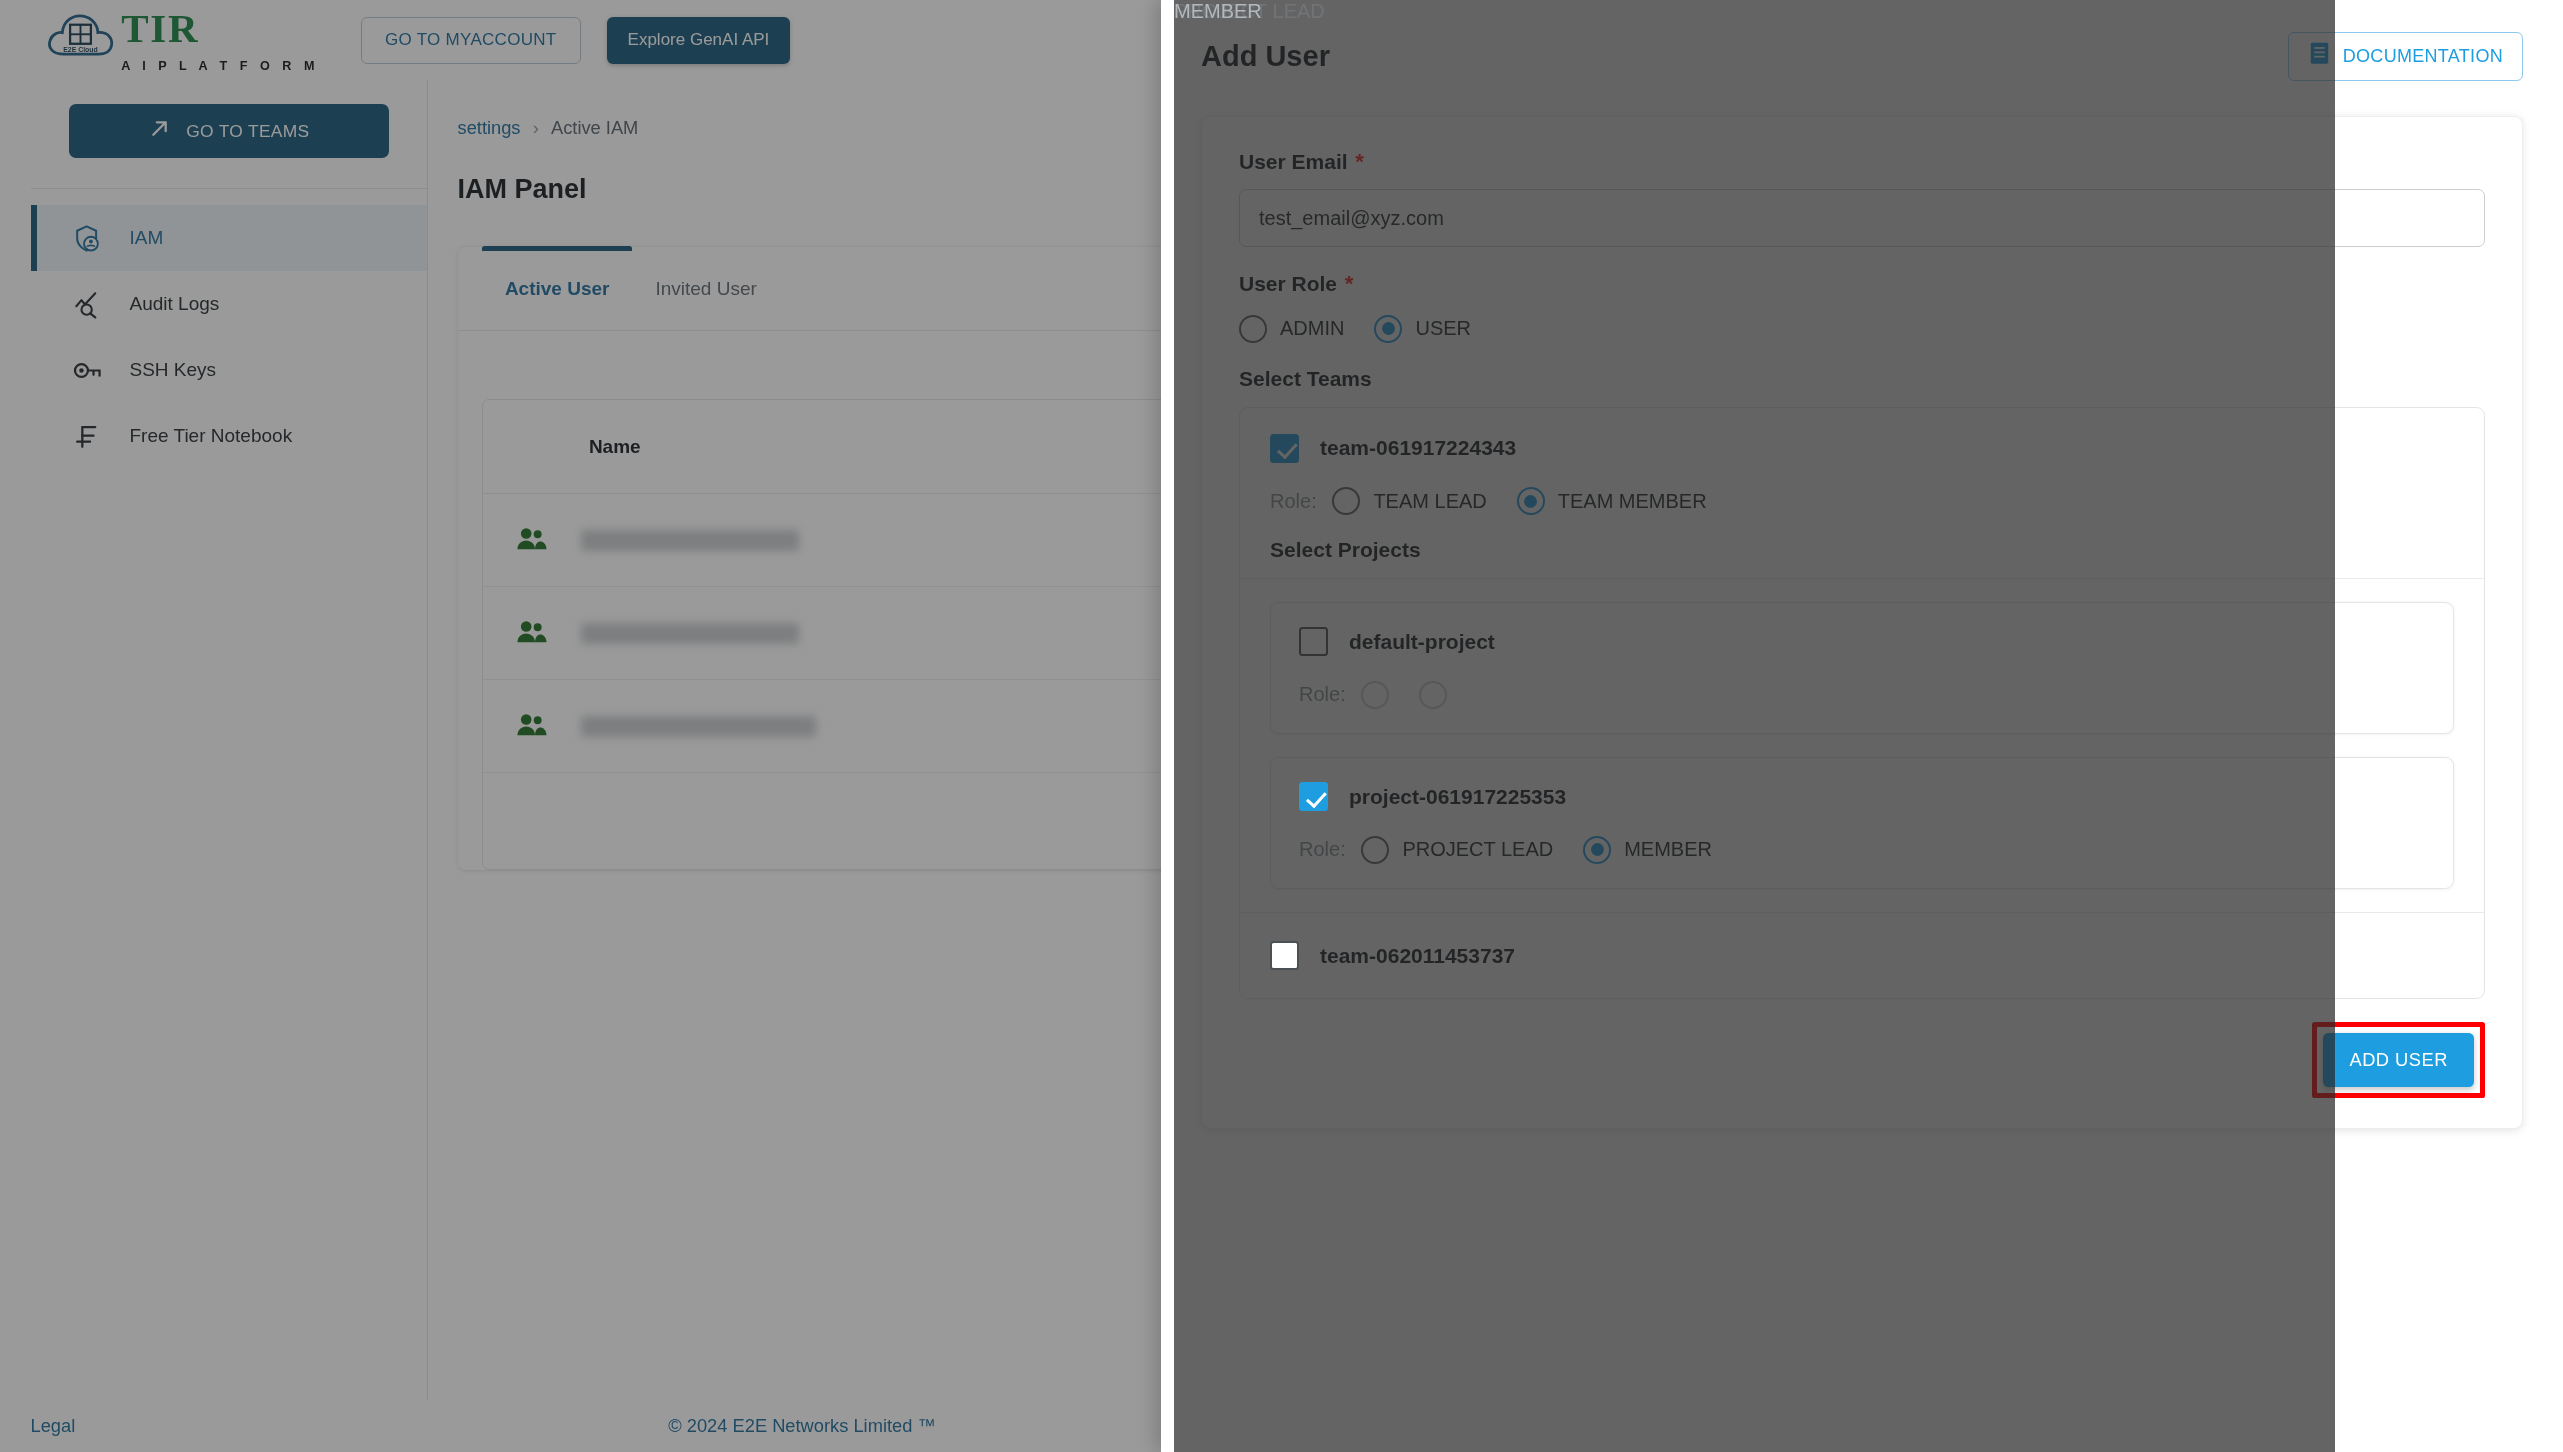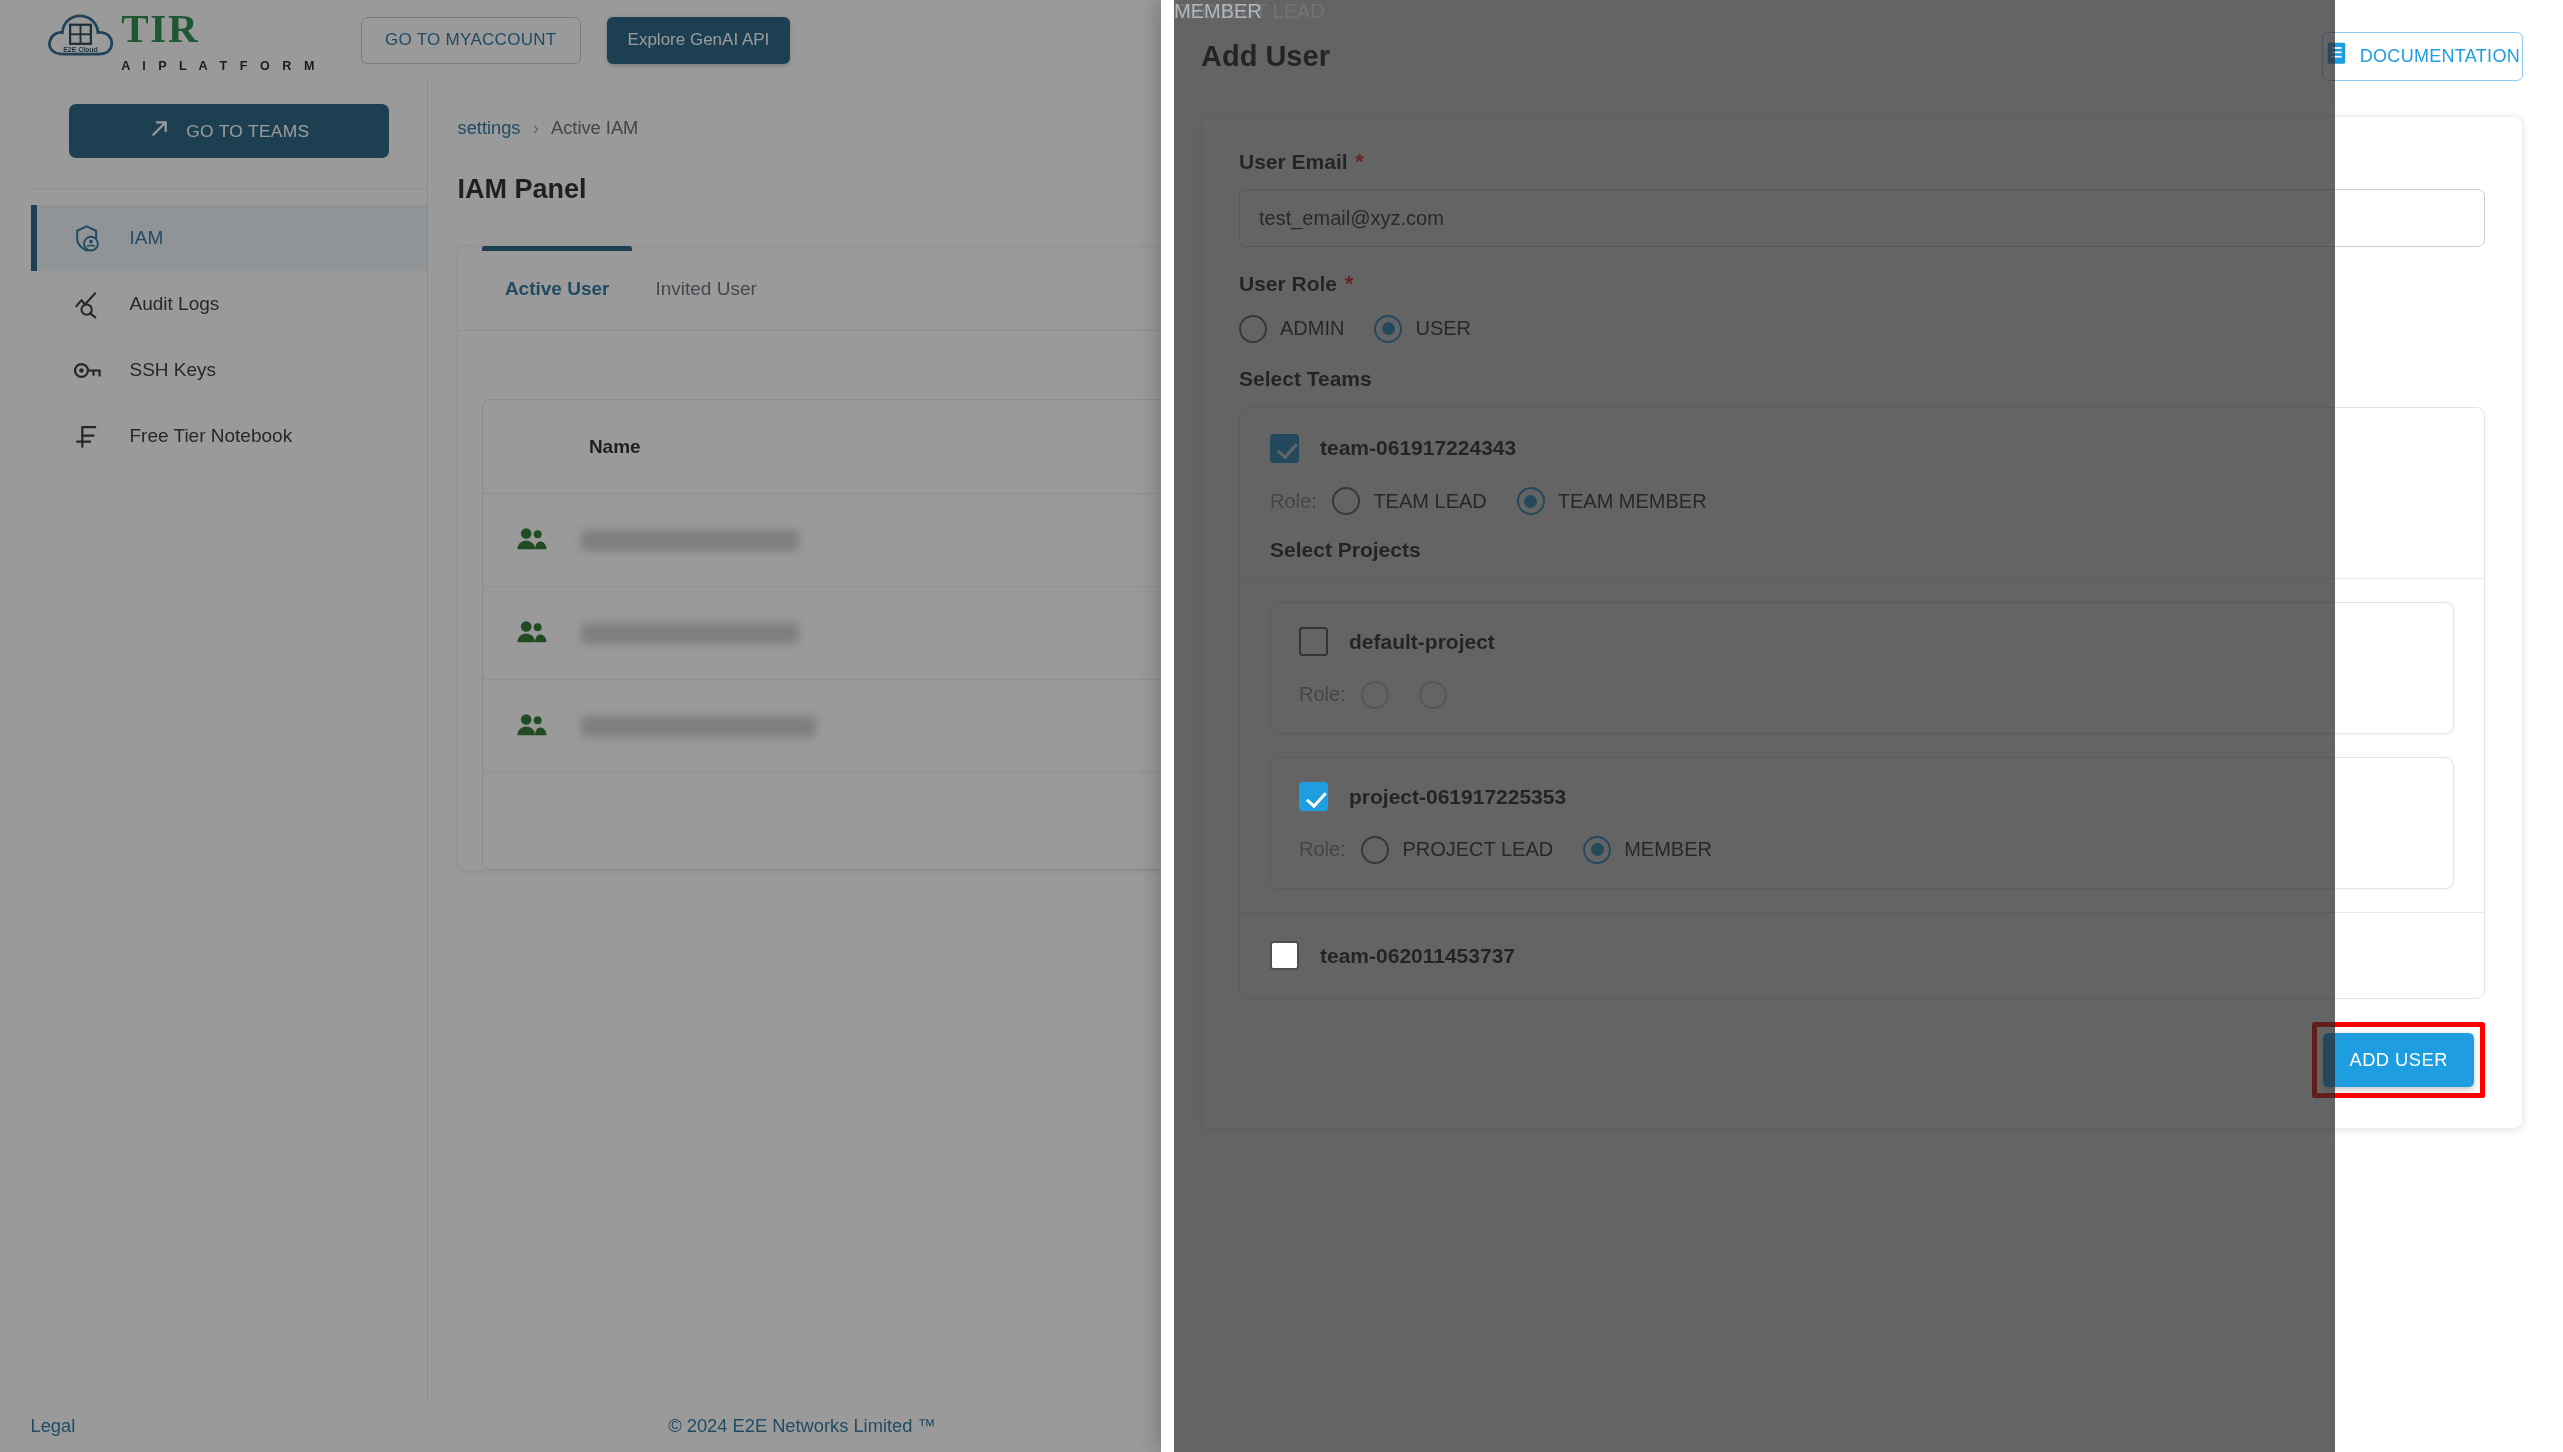--- a/index.html
+++ b/index.html
@@ -133,21 +133,21 @@
     background: #fff;
     box-shadow: -5.2px 0 19px rgba(0,0,0,.20);
   }
   .panel-head {
     display: flex; align-items: center; justify-content: space-between;
     padding: 0 40px; height: 112px;
   }
   .panel-title { font-size: 29px; font-weight: 700; color: #14191d; }
   .doc-btn {
     display: flex; align-items: center; gap: 12.2px;
-    height: 49px; padding: 0 2px; background: #fff;
+    height: 49px; padding: 0 19px; background: #fff;
     border: 1.3px solid #8ec8ec; border-radius: 6.1px;
     color: #1e9ee0; font-size: 18px; letter-spacing: 0.3px; cursor: pointer;
   }
 
   .card {
     margin: 3.5px 40px 0 40px; background: #fff;
     border: 0.9px solid #eceef0; border-radius: 8.7px;
     box-shadow: 0 1.7px 8.7px rgba(0,0,0,.10);
     padding: 33px 37px 30px 37px;
   }

